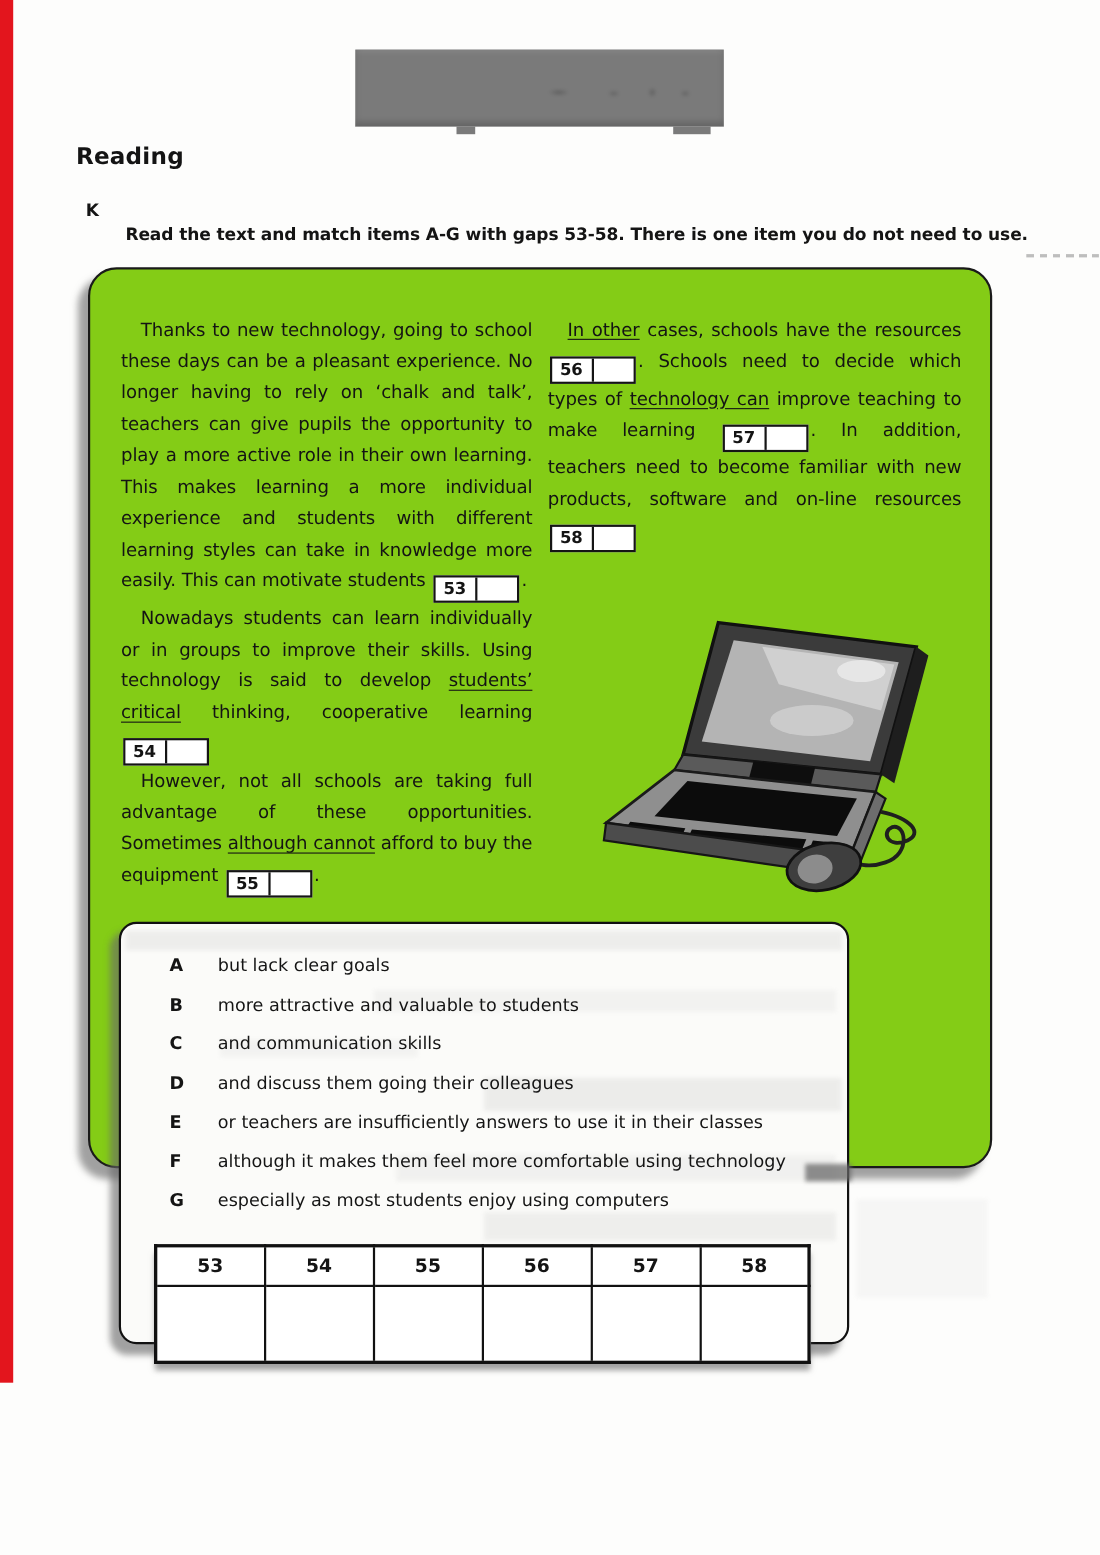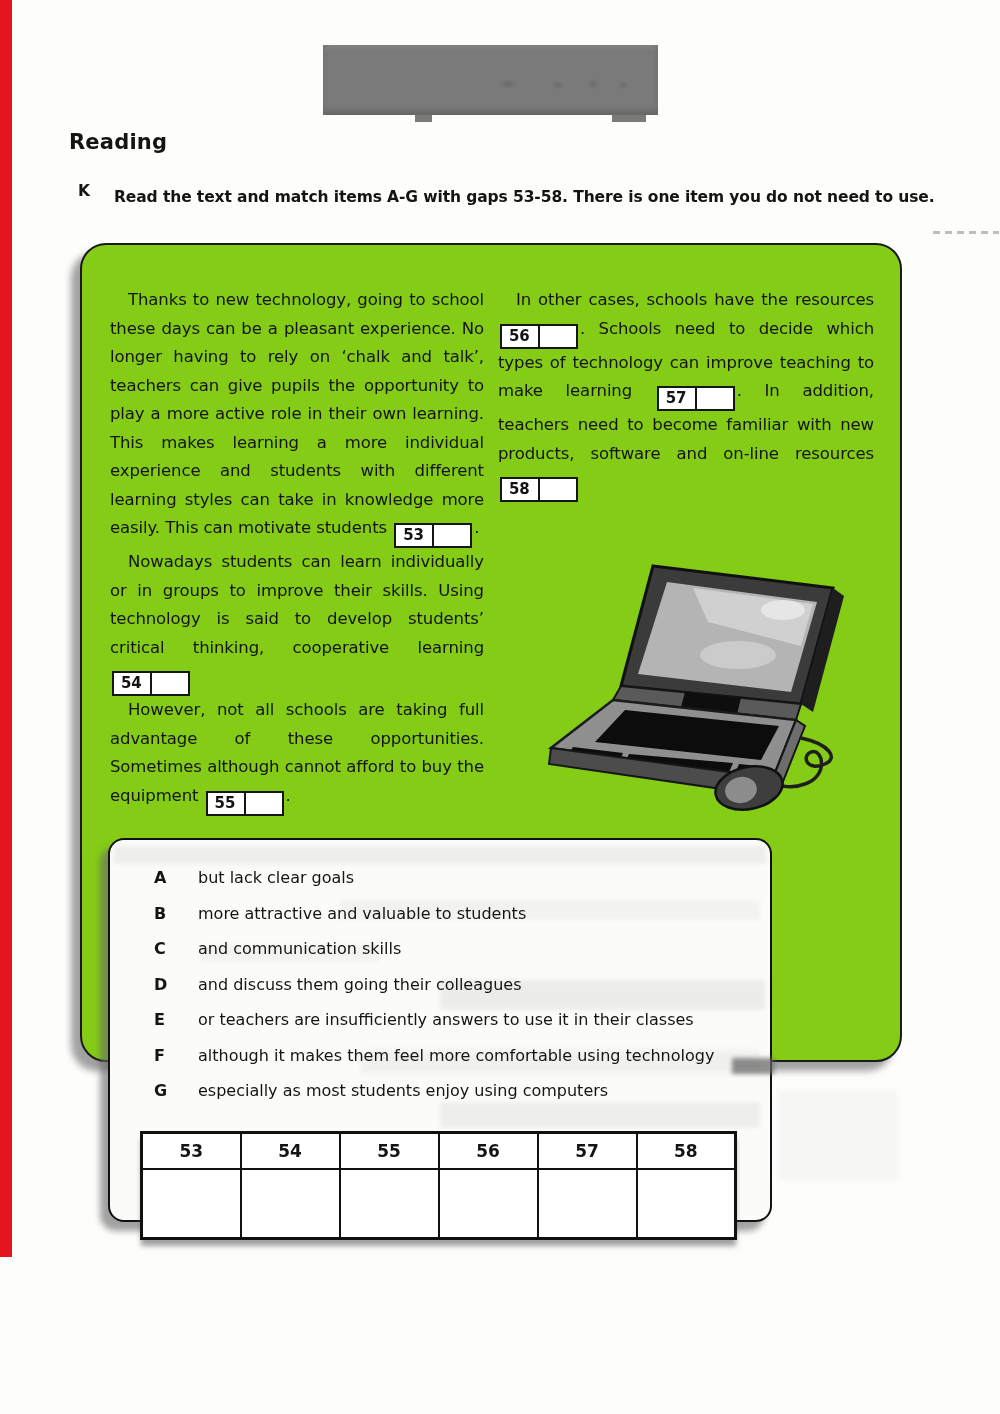--- a/index.html
+++ b/index.html
@@ -27,30 +27,30 @@
       radial-gradient(ellipse 8px 5px at 70px 12px,#333 0%,transparent 70%),
       radial-gradient(ellipse 6px 7px at 105px 11px,#2a2a2a 0%,transparent 70%),
       radial-gradient(ellipse 7px 5px at 135px 12px,#333 0%,transparent 70%);}
   .banner .notch{position:absolute;background:var(--banner-gray);height:7px;top:70px;}
   .banner .notch.n1{left:92px;width:17px;}
   .banner .notch.n2{left:289px;width:34px;}
   
   .section-title{position:absolute;left:69px;top:130px;font-size:21px;font-weight:bold;letter-spacing:.2px;}
   .task-letter{position:absolute;left:78px;top:182px;font-size:15.5px;font-weight:bold;}
   .instr{position:absolute;left:114px;top:182px;width:800px;font-size:15.5px;font-weight:bold;line-height:30px;letter-spacing:-.1px;}
-  .instr div{white-space:nowrap;}
+  .instr div{white-space:nowrap;margin-top:16px;}
   
   .main-panel{position:absolute;left:80px;top:243px;width:822px;height:819px;background:#84cc16;
     border:2px solid var(--border-black);border-radius:26px;
     box-shadow:-9px 9px 7px var(--shadow-gray);z-index:1;}
   .col{position:absolute;font-size:16.5px;line-height:28.5px;letter-spacing:-.1px;}
   .col-left{left:28px;top:41px;width:374px;}
   .col-right{left:416px;top:41px;width:376px;}
   .para{margin:0;text-align:justify;text-indent:18px;}
-  .u-seg{text-underline-offset:3px;}
+  .u-seg{text-decoration:underline;text-underline-offset:3px;}
   .gapbox{display:inline-flex;width:78px;height:25px;border:2px solid #151515;vertical-align:-7px;
     background:#fff;margin:0 2px;text-indent:0;}
   .gapnum{width:38px;border-right:2px solid #151515;font-weight:bold;font-size:15px;
     display:flex;align-items:center;padding-left:7px;line-height:1;}
   .gapblank{flex:1;}
   
   .laptop{position:absolute;left:543px;top:550px;width:372px;height:272px;z-index:2;}
   
   .options-panel{position:absolute;left:108px;top:838px;width:664px;height:384px;background:#fbfbf9;
     border:2px solid #111;border-radius:16px;box-shadow:-8px 9px 6px var(--shadow-gray);z-index:3;}

